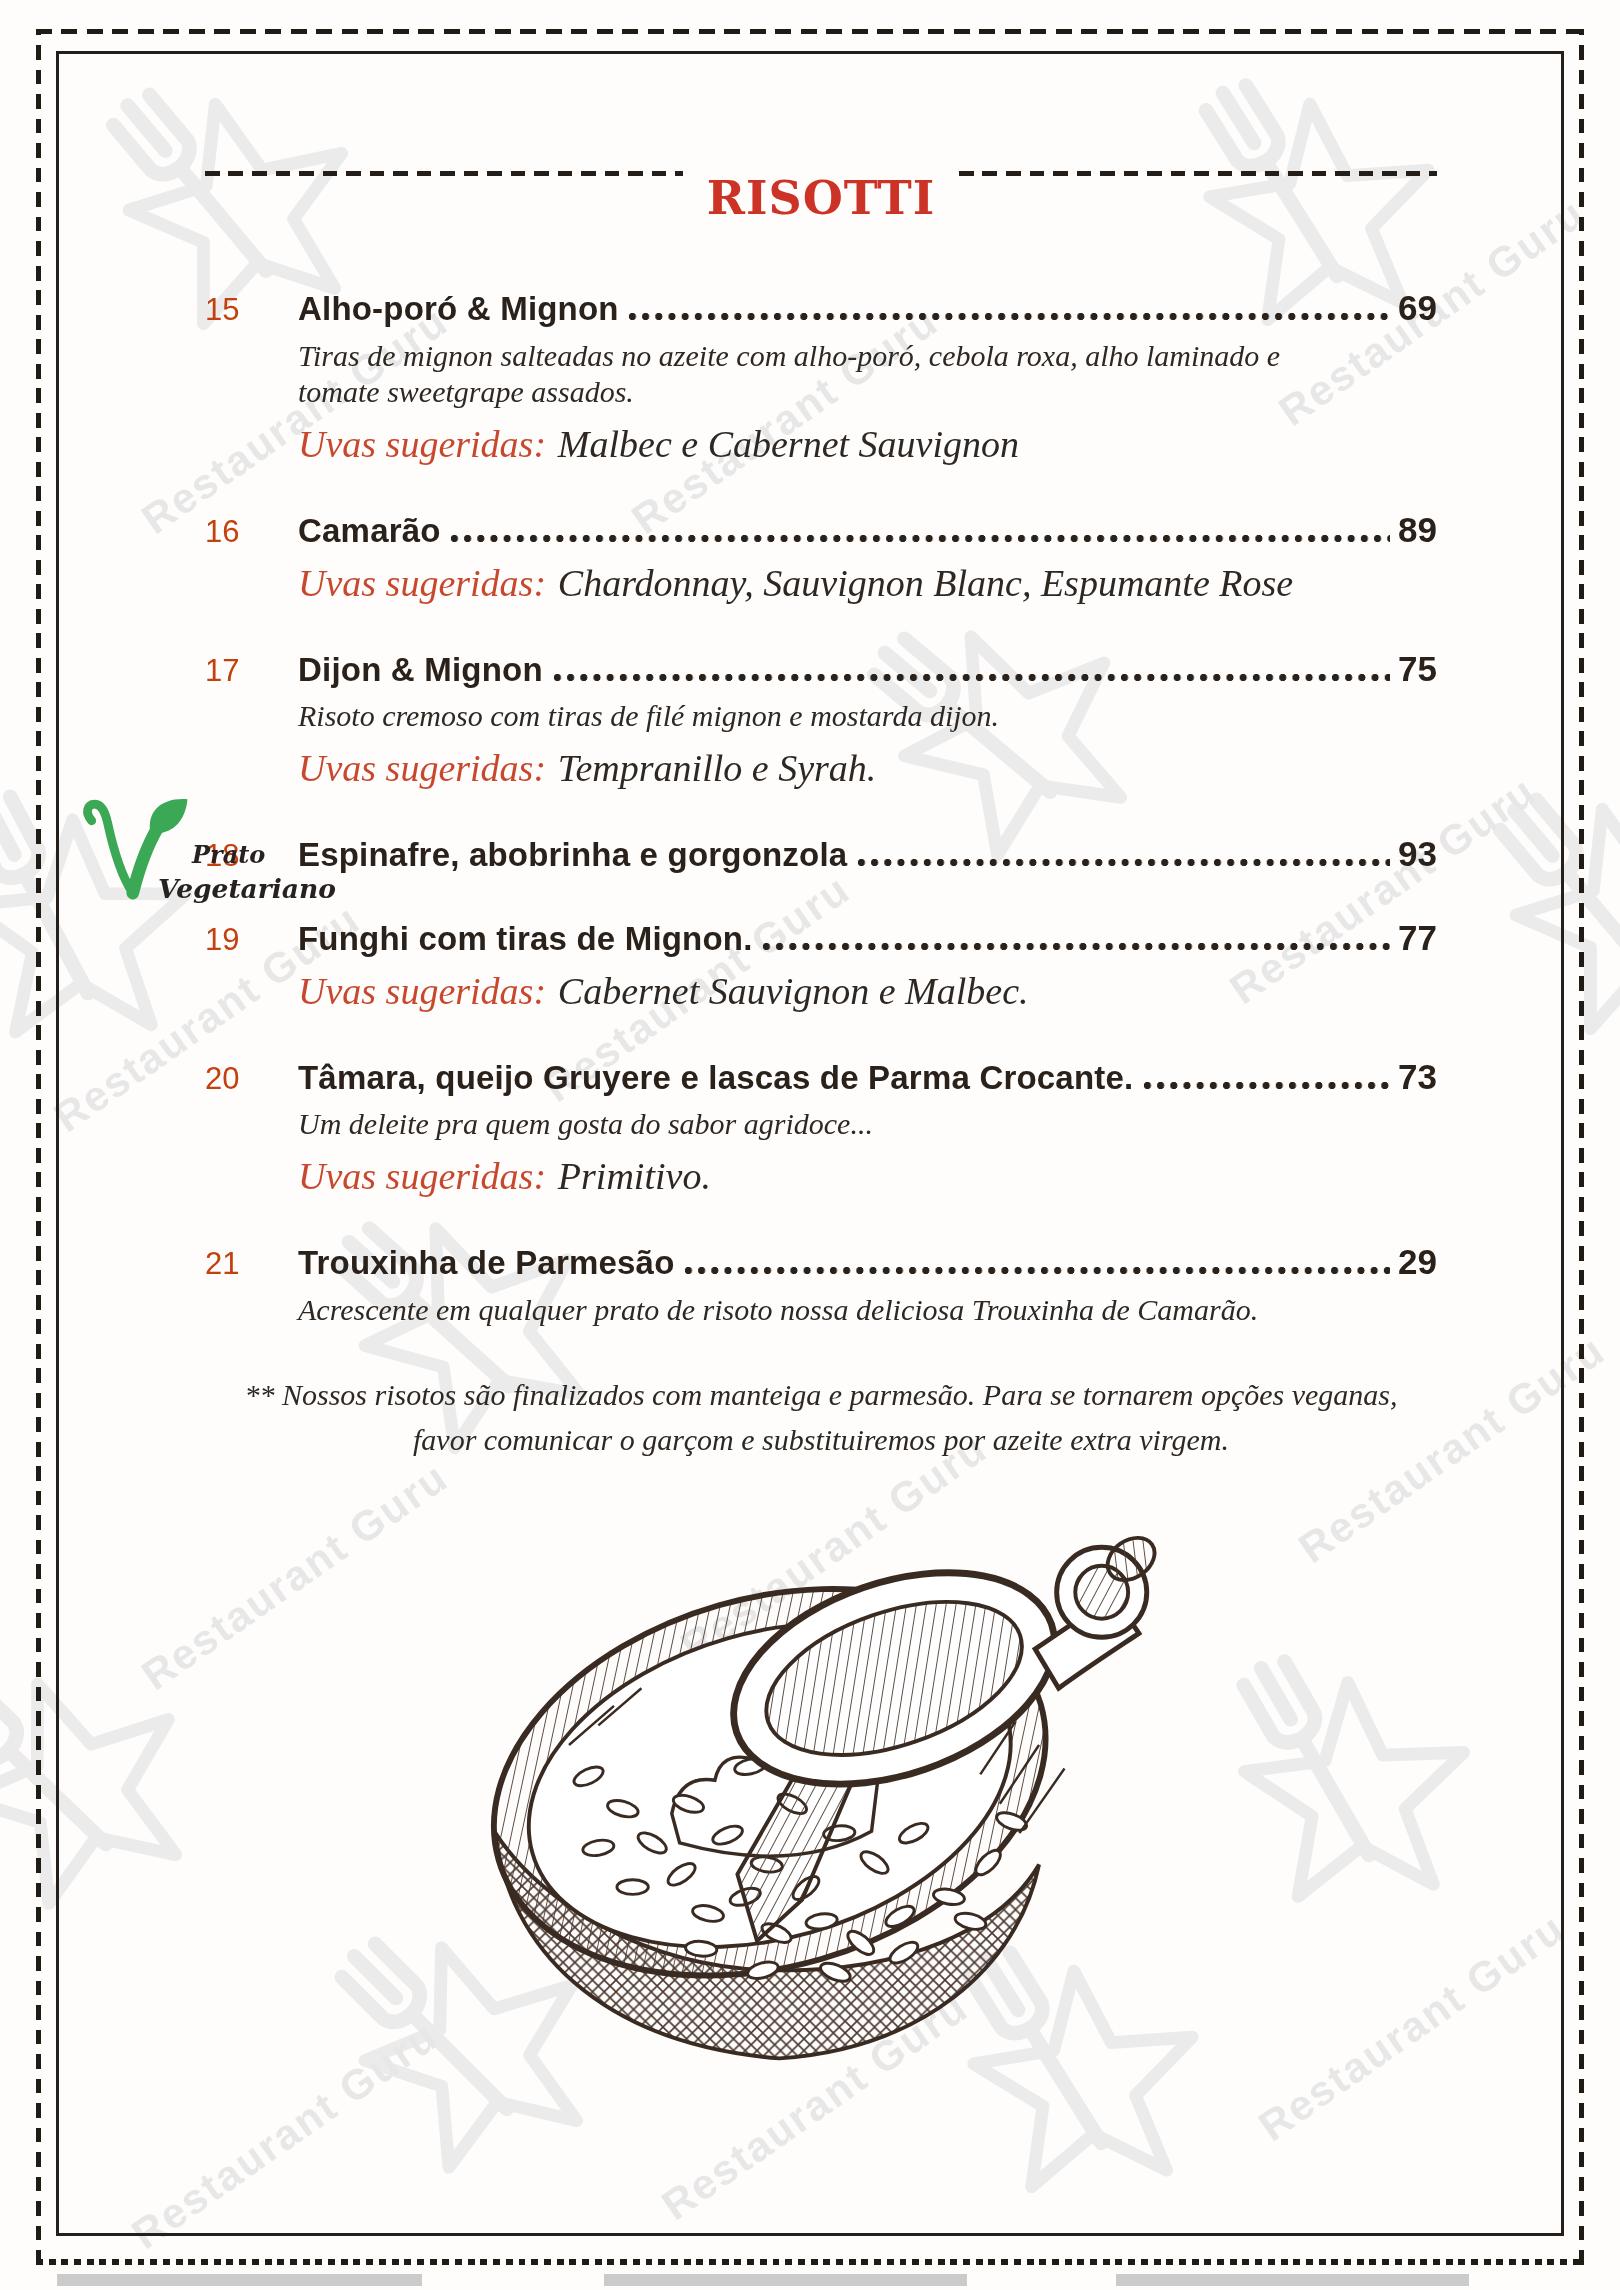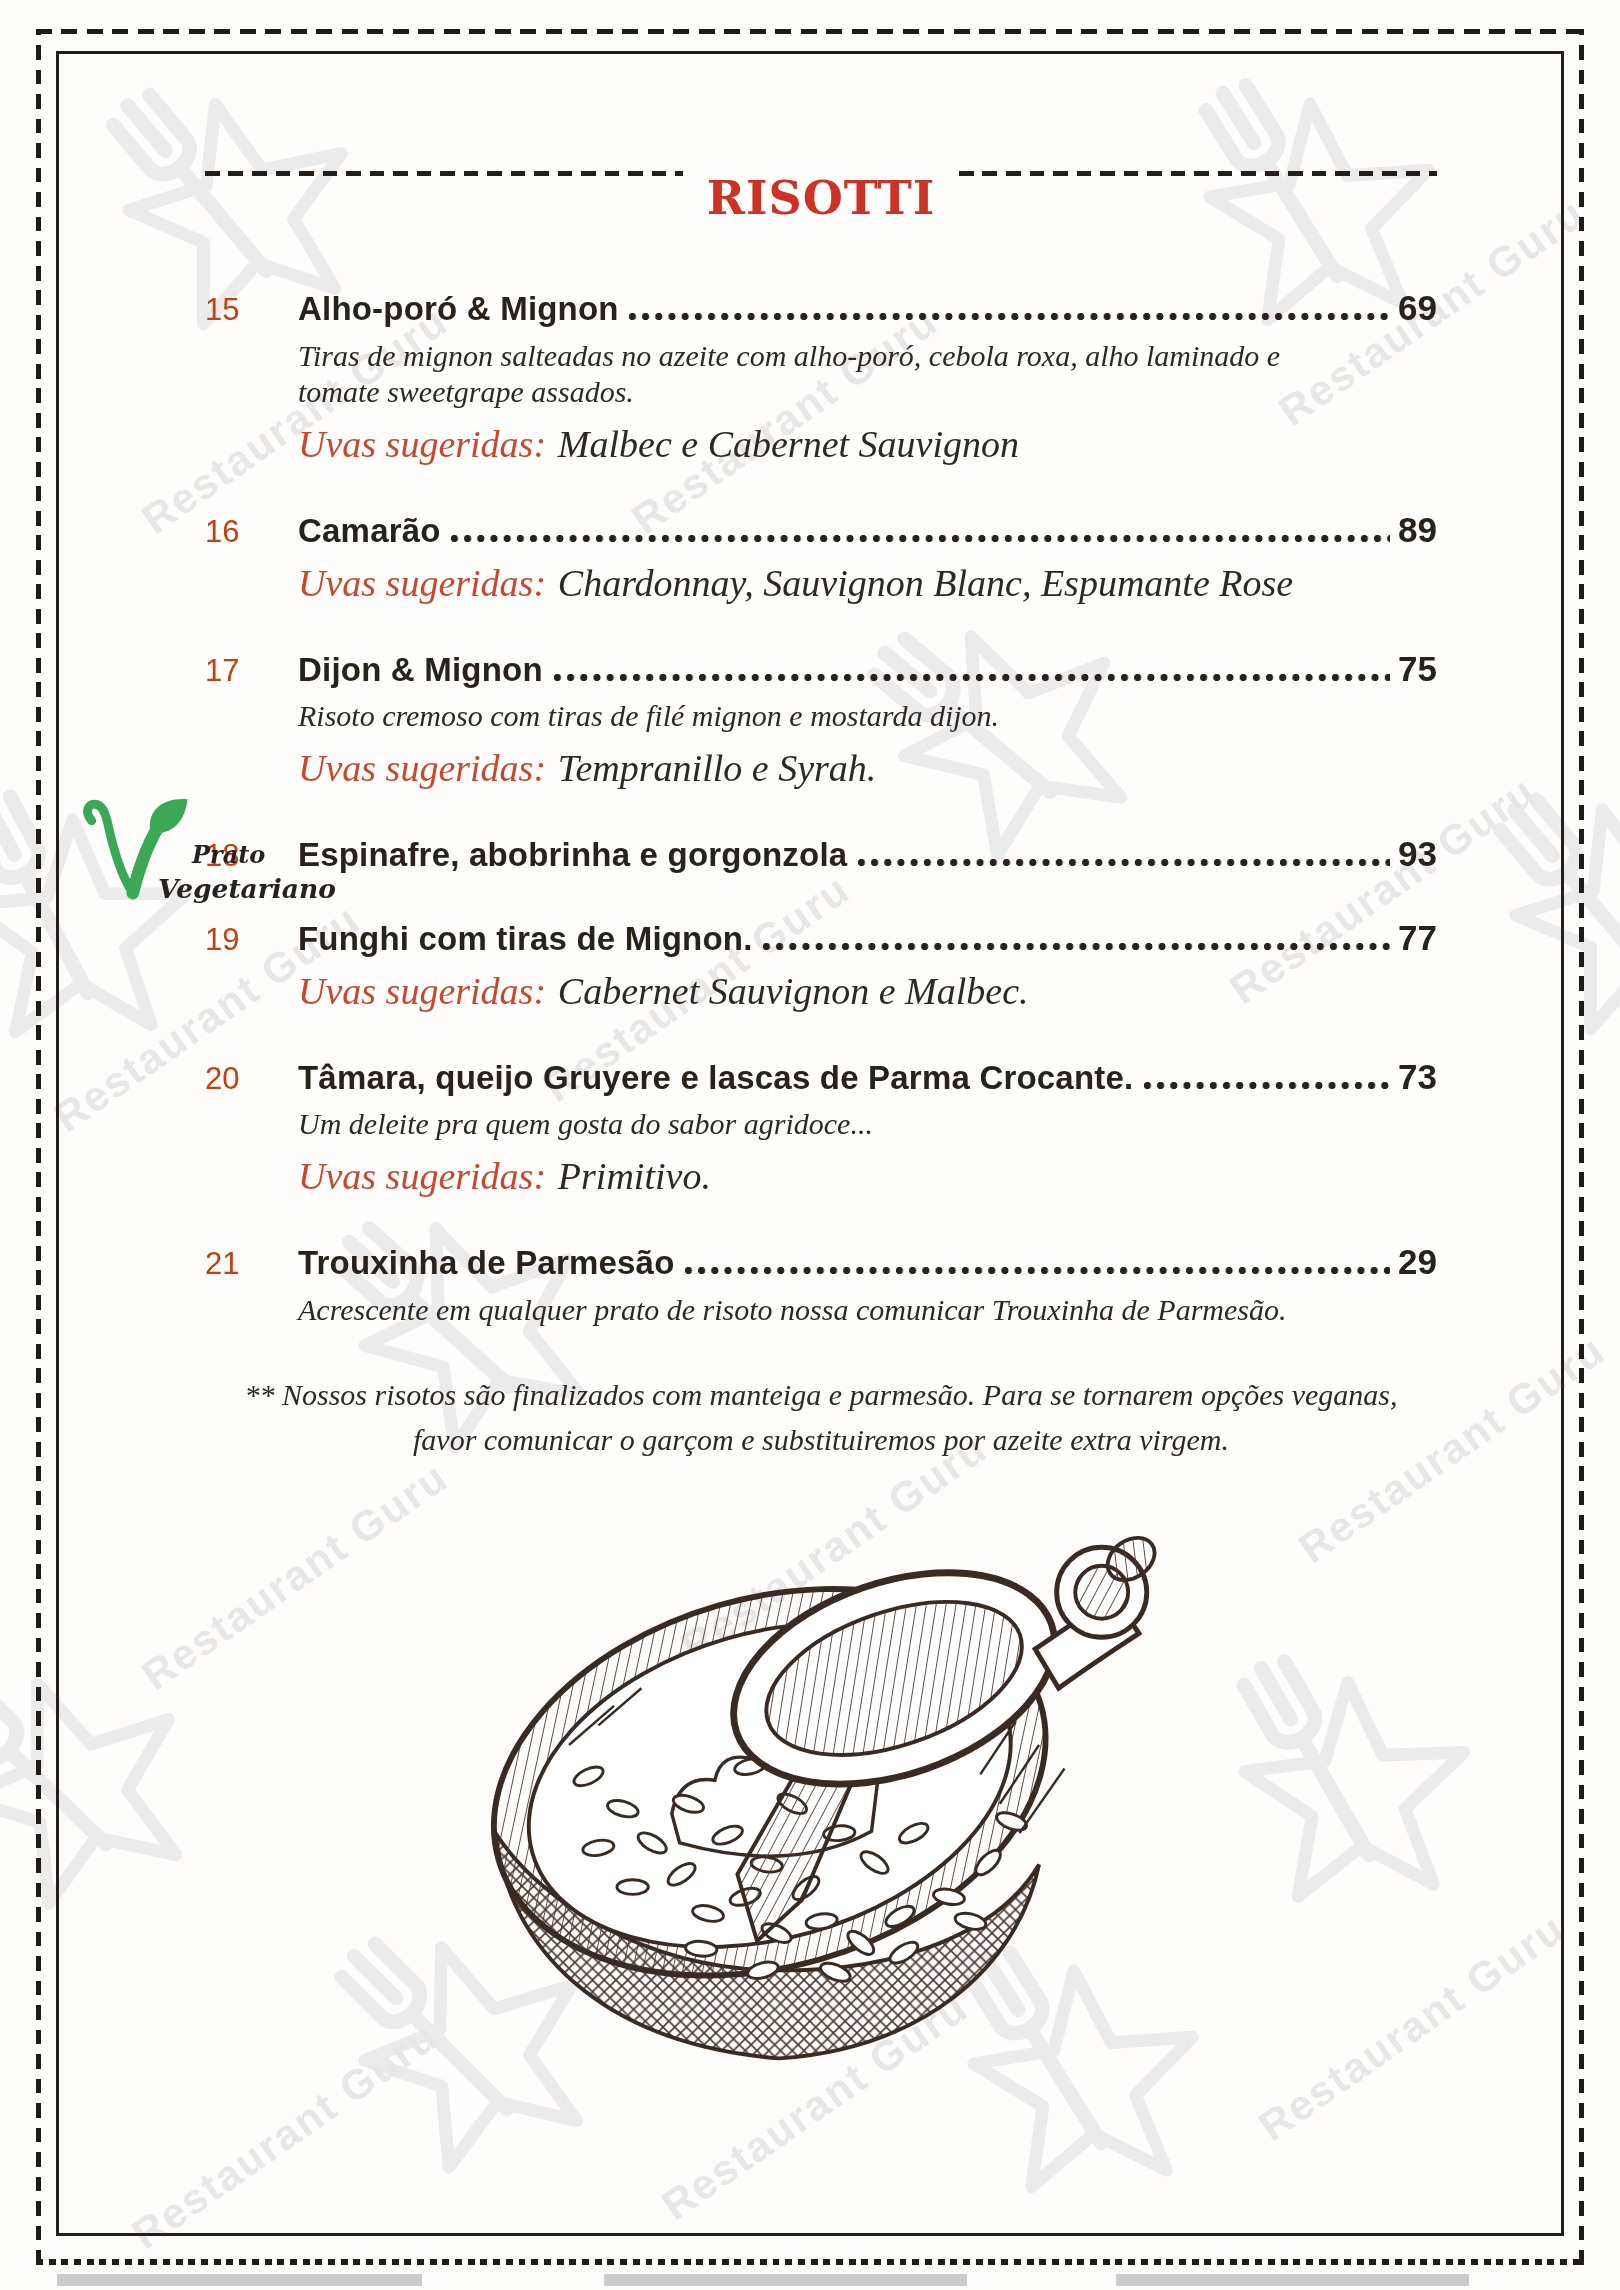--- a/index.html
+++ b/index.html
@@ -227,21 +227,21 @@
       </div>
     </div>
 
     <div class="item">
       <div class="head">
         <span class="num">21</span>
         <span class="name">Trouxinha de Parmesão</span>
         <span class="leader"></span>
         <span class="price">29</span>
       </div>
-      <div class="desc">Acrescente em qualquer prato de risoto nossa comunicar Trouxinha de Parmesão.</div>
+      <div class="desc">Acrescente em qualquer prato de risoto nossa deliciosa Trouxinha de Camarão.</div>
     </div>
 
     <div class="footnote">** Nossos risotos são finalizados com manteiga e parmesão. Para se tornarem opções veganas, favor comunicar o garçom e substituiremos por azeite extra virgem.</div>
 
     <svg class="bowl-art" viewBox="0 0 720 580" width="706" height="568">
       <defs>
         <pattern id="hx" width="12" height="12" patternUnits="userSpaceOnUse">
           <path d="M0,0 l12,12 M12,0 l-12,12" stroke="#4a382e" stroke-width="1.6"></path>
         </pattern>
         <pattern id="hd" width="10" height="10" patternUnits="userSpaceOnUse" patternTransform="rotate(28)">

